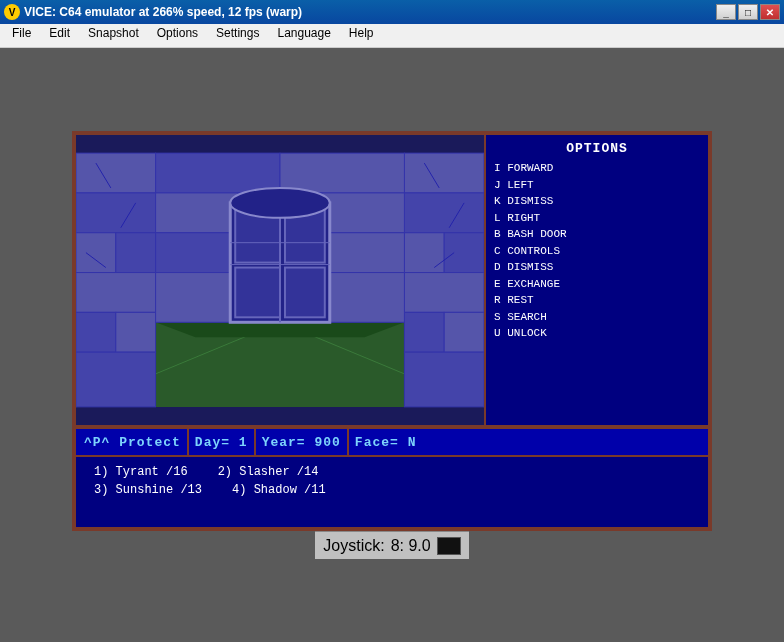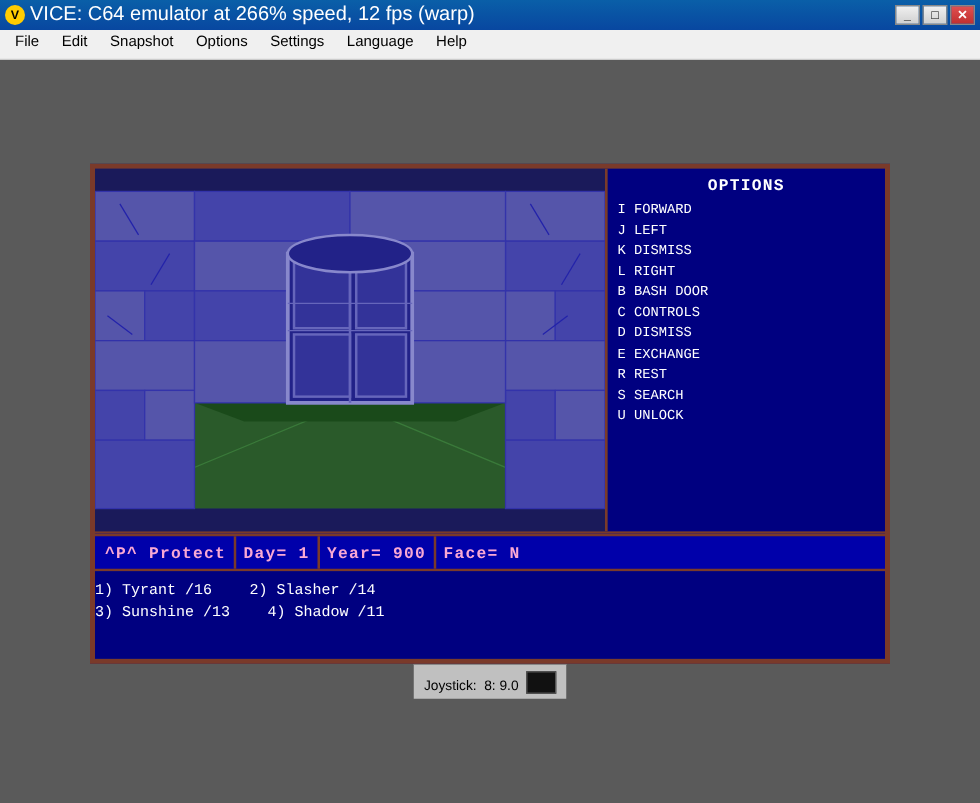--- a/index.html
+++ b/index.html
@@ -30,23 +30,23 @@
       display: flex;
       align-items: center;
       justify-content: center;
       font-size: 10px;
       font-weight: bold;
       color: #000;
       flex-shrink: 0;
     }
     .title-bar-text {
       color: white;
-      font-size: 16px;
+      font-size: 12px;
       flex: 1;
-      font-weight: normal;
+      font-weight: bold;
     }
     .title-bar-buttons {
       display: flex;
       gap: 2px;
     }
     .tb-btn {
       width: 20px;
       height: 16px;
       display: flex;
       align-items: center;
@@ -149,38 +149,38 @@
       background: #0000aa;
       height: 30px;
       display: flex;
       align-items: center;
       padding: 0 8px;
       border-bottom: 2px solid #7a3a2a;
       border-top: 2px solid #7a3a2a;
     }
 
     .status-text {
-      color: #f9a8d4;
+      color: #7dd3fc;
       font-family: 'Courier New', monospace;
       font-size: 13px;
       font-weight: bold;
       letter-spacing: 1px;
     }
 
     .status-divider {
       width: 2px;
       background: #7a3a2a;
       height: 100%;
       margin: 0 6px;
     }
 
     
     .party-list {
       background: #000080;
-      padding: 8px 0;
+      padding: 8px 18px;
       min-height: 70px;
       text-align: center;
     }
 
     .party-row {
       display: flex;
       gap: 30px;
       margin-bottom: 4px;
     }
 
@@ -204,21 +204,21 @@
 
     .footer-left {
       font-size: 11px;
       color: #333;
     }
 
     .footer-right {
       display: flex;
       align-items: flex-end;
       gap: 6px;
-      font-size: 11px;
+      font-size: 16px;
     }
 
     .joystick-indicator {
       width: 24px;
       height: 18px;
       background: #111;
       border: 1px solid #555;
       display: flex;
       align-items: center;
       justify-content: center;

